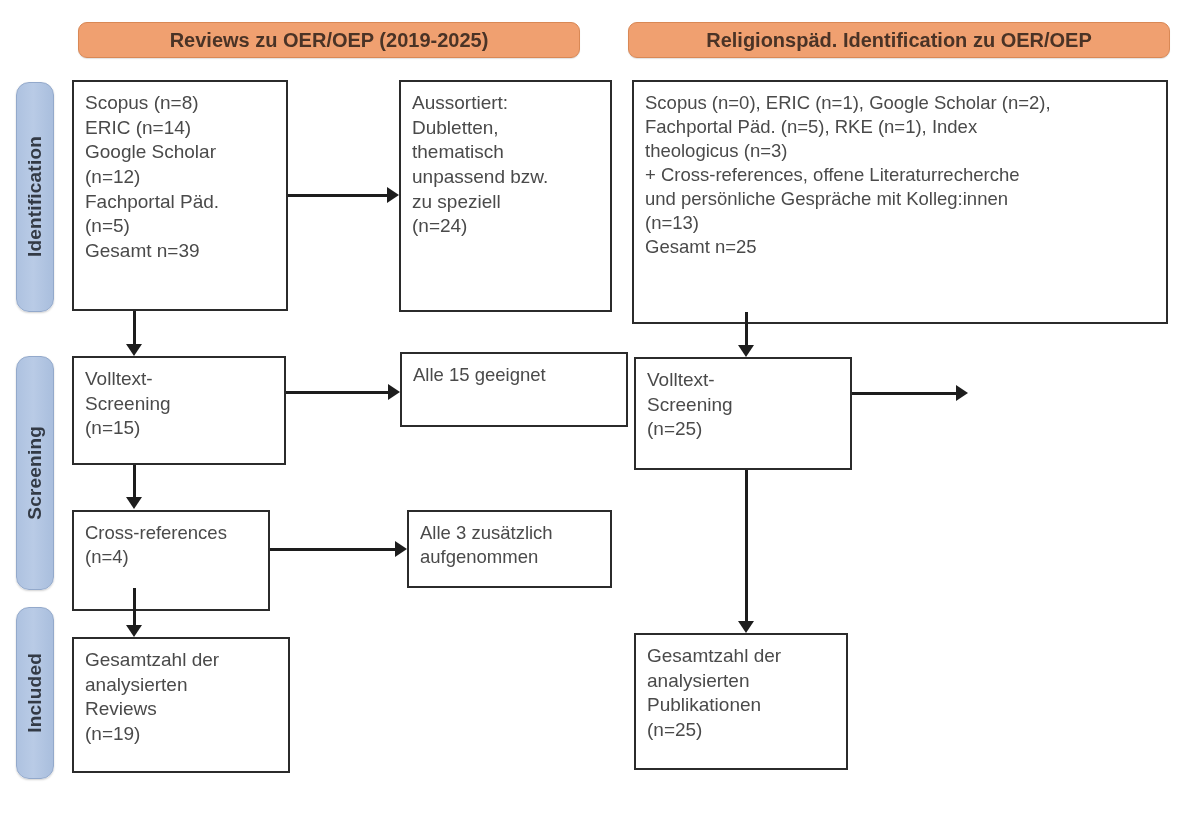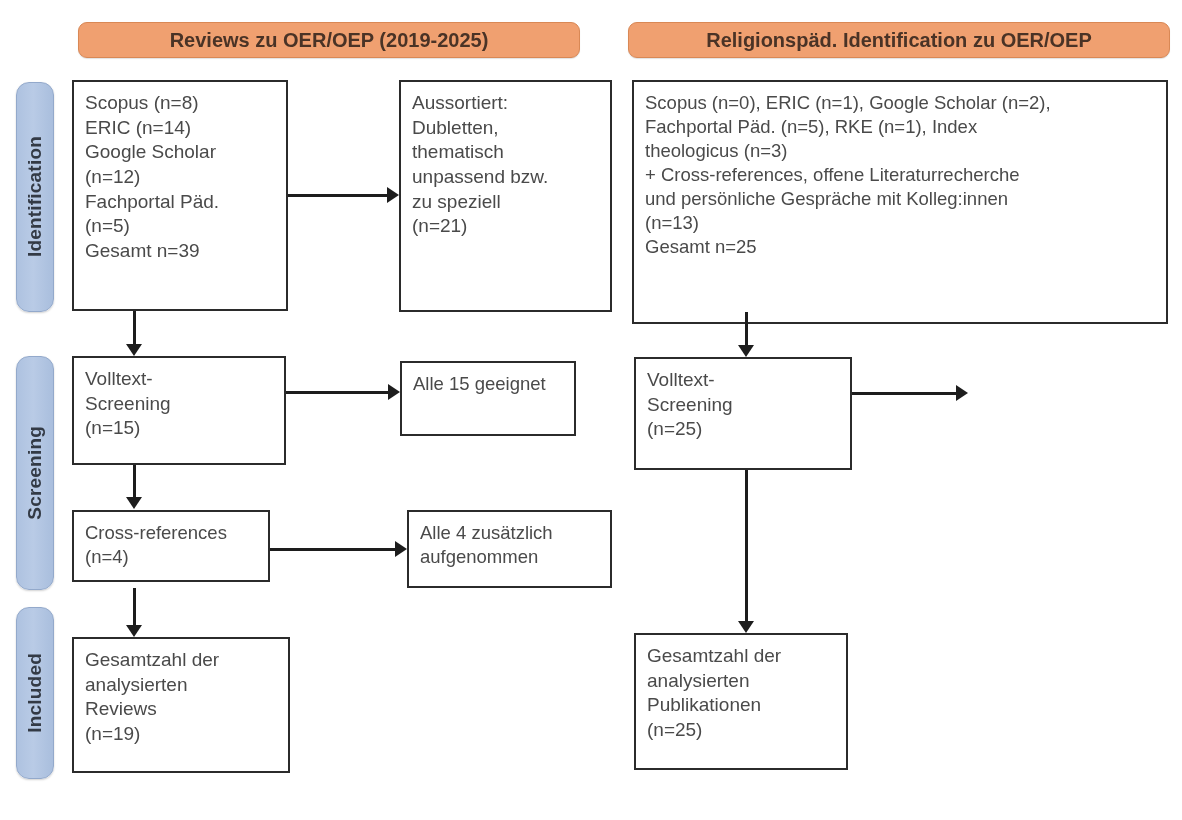--- a/index.html
+++ b/index.html
@@ -109,40 +109,40 @@
 (n=5)
 Gesamt n=39</div>
   </div>
 
   <div class="box" style="left:399px;top:80px;width:213px;height:232px;">
     <div class="txt">Aussortiert:
 Dubletten,
 thematisch
 unpassend bzw.
 zu speziell
-(n=21)</div>
+(n=24)</div>
   </div>
 
   <div class="box" style="left:72px;top:356px;width:214px;height:109px;">
     <div class="txt">Volltext-
 Screening
 (n=15)</div>
   </div>
 
-  <div class="box small" style="left:400px;top:361px;width:176px;height:75px;">
+  <div class="box small" style="left:400px;top:352px;width:228px;height:75px;">
     <div class="txt">Alle 15 geeignet</div>
   </div>
 
-  <div class="box small" style="left:72px;top:510px;width:198px;height:72px;">
+  <div class="box small" style="left:72px;top:510px;width:198px;height:101px;">
     <div class="txt">Cross-references
 (n=4)</div>
   </div>
 
   <div class="box small" style="left:407px;top:510px;width:205px;height:78px;">
-    <div class="txt">Alle 4 zusätzlich
+    <div class="txt">Alle 3 zusätzlich
 aufgenommen</div>
   </div>
 
   <div class="box" style="left:72px;top:637px;width:218px;height:136px;">
     <div class="txt">Gesamtzahl der
 analysierten
 Reviews
 (n=19)</div>
   </div>
 

